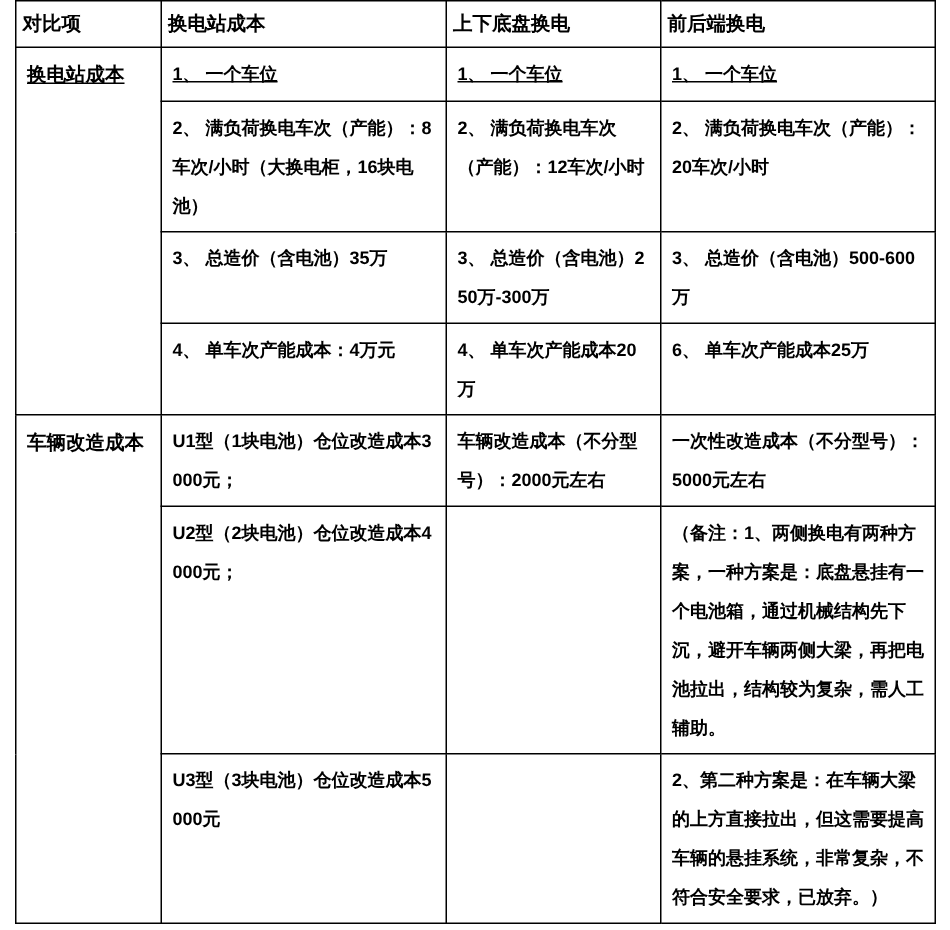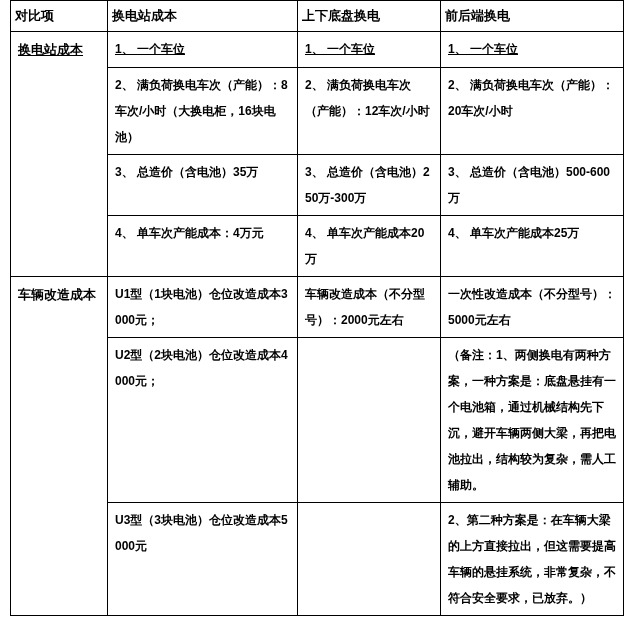--- a/index.html
+++ b/index.html
@@ -97,21 +97,21 @@
         <td>2、 满负荷换电车次（产能）：20车次/小时</td>
       </tr>
       <tr class="r3">
         <td>3、 总造价（含电池）35万</td>
         <td>3、 总造价（含电池）250万-300万</td>
         <td>3、 总造价（含电池）500-600万</td>
       </tr>
       <tr class="r4">
         <td>4、 单车次产能成本：4万元</td>
         <td>4、 单车次产能成本20万</td>
-        <td>4、 单车次产能成本25万</td>
+        <td>6、 单车次产能成本25万</td>
       </tr>
       <tr class="r5">
         <td class="rowlabel" rowspan="3">车辆改造成本</td>
         <td>U1型（1块电池）仓位改造成本3000元；</td>
         <td>车辆改造成本（不分型号）：2000元左右</td>
         <td>一次性改造成本（不分型号）：5000元左右</td>
       </tr>
       <tr class="r6">
         <td>U2型（2块电池）仓位改造成本4000元；</td>
         <td></td>

